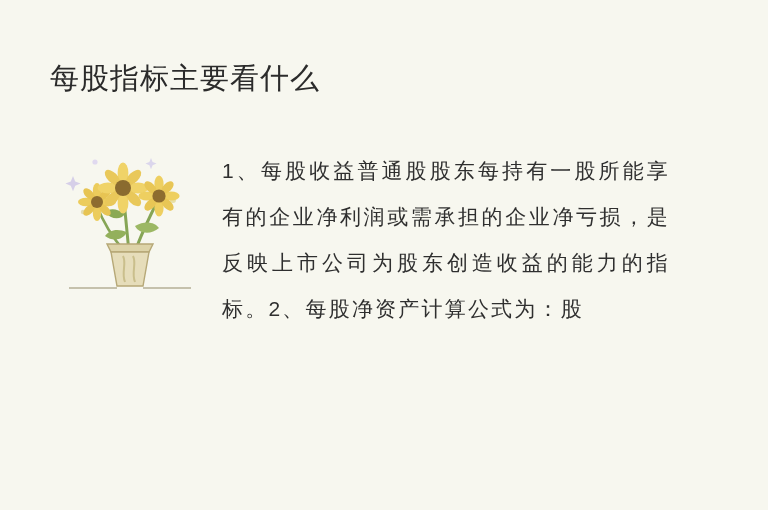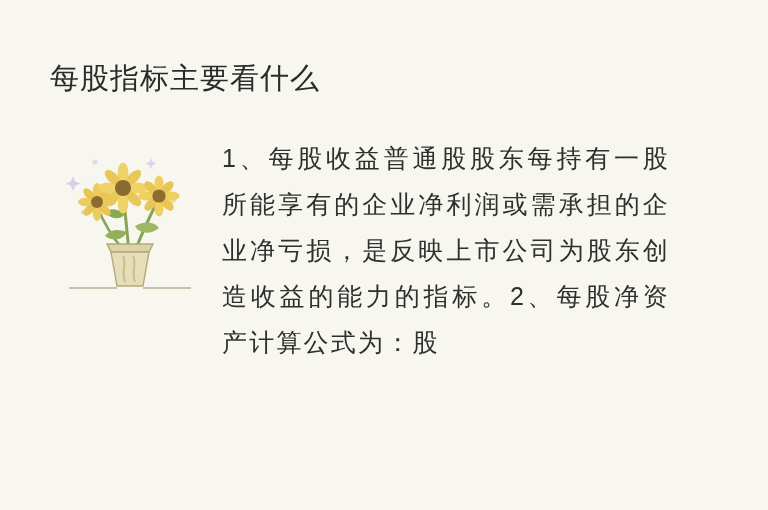--- a/index.html
+++ b/index.html
@@ -34,23 +34,23 @@
   .illustration {
     position: absolute;
     left: 55px;
     top: 140px;
     width: 150px;
     height: 160px;
   }
   .body-text {
     position: absolute;
     left: 222px;
-    top: 135px;
+    top: 148px;
     width: 448px;
-    font-size: 25px;
+    font-size: 21px;
     line-height: 46px;
     color: #2f2f2f;
     letter-spacing: 2.2px;
     text-align: justify;
     font-family: "Liberation Sans", sans-serif;
     word-break: break-all;
   }
 </style>
 </head>
 <body>

